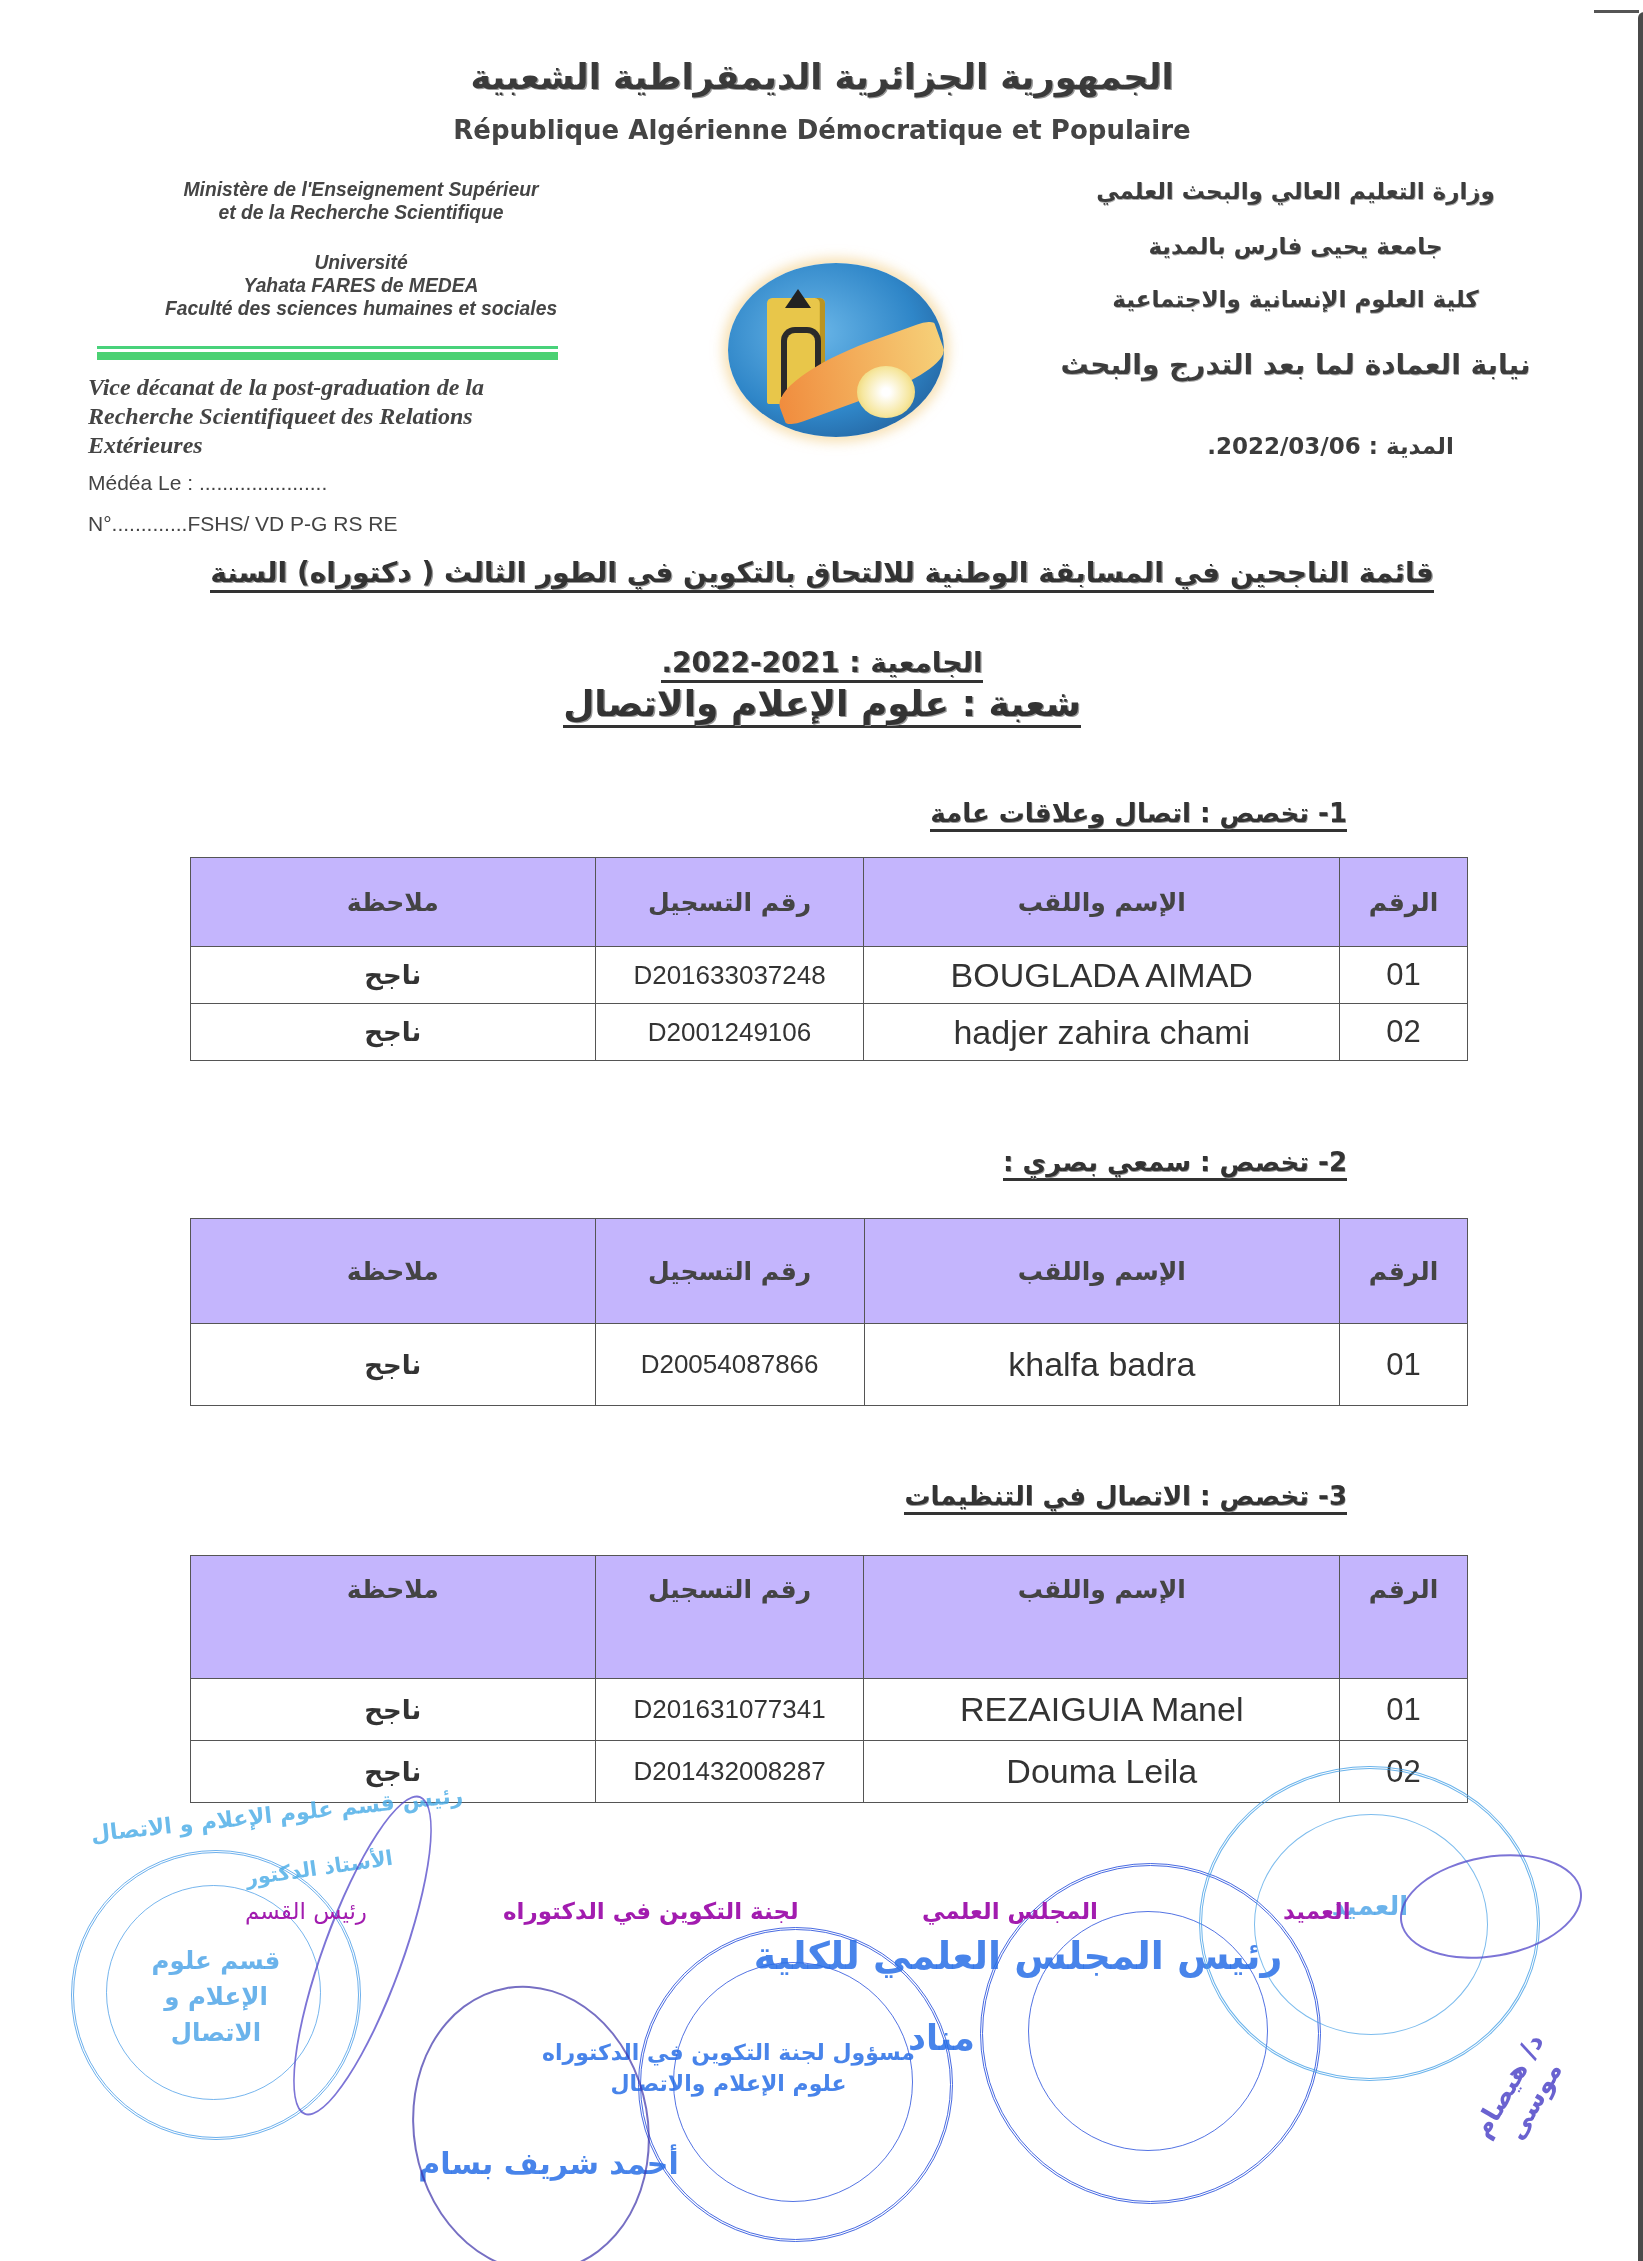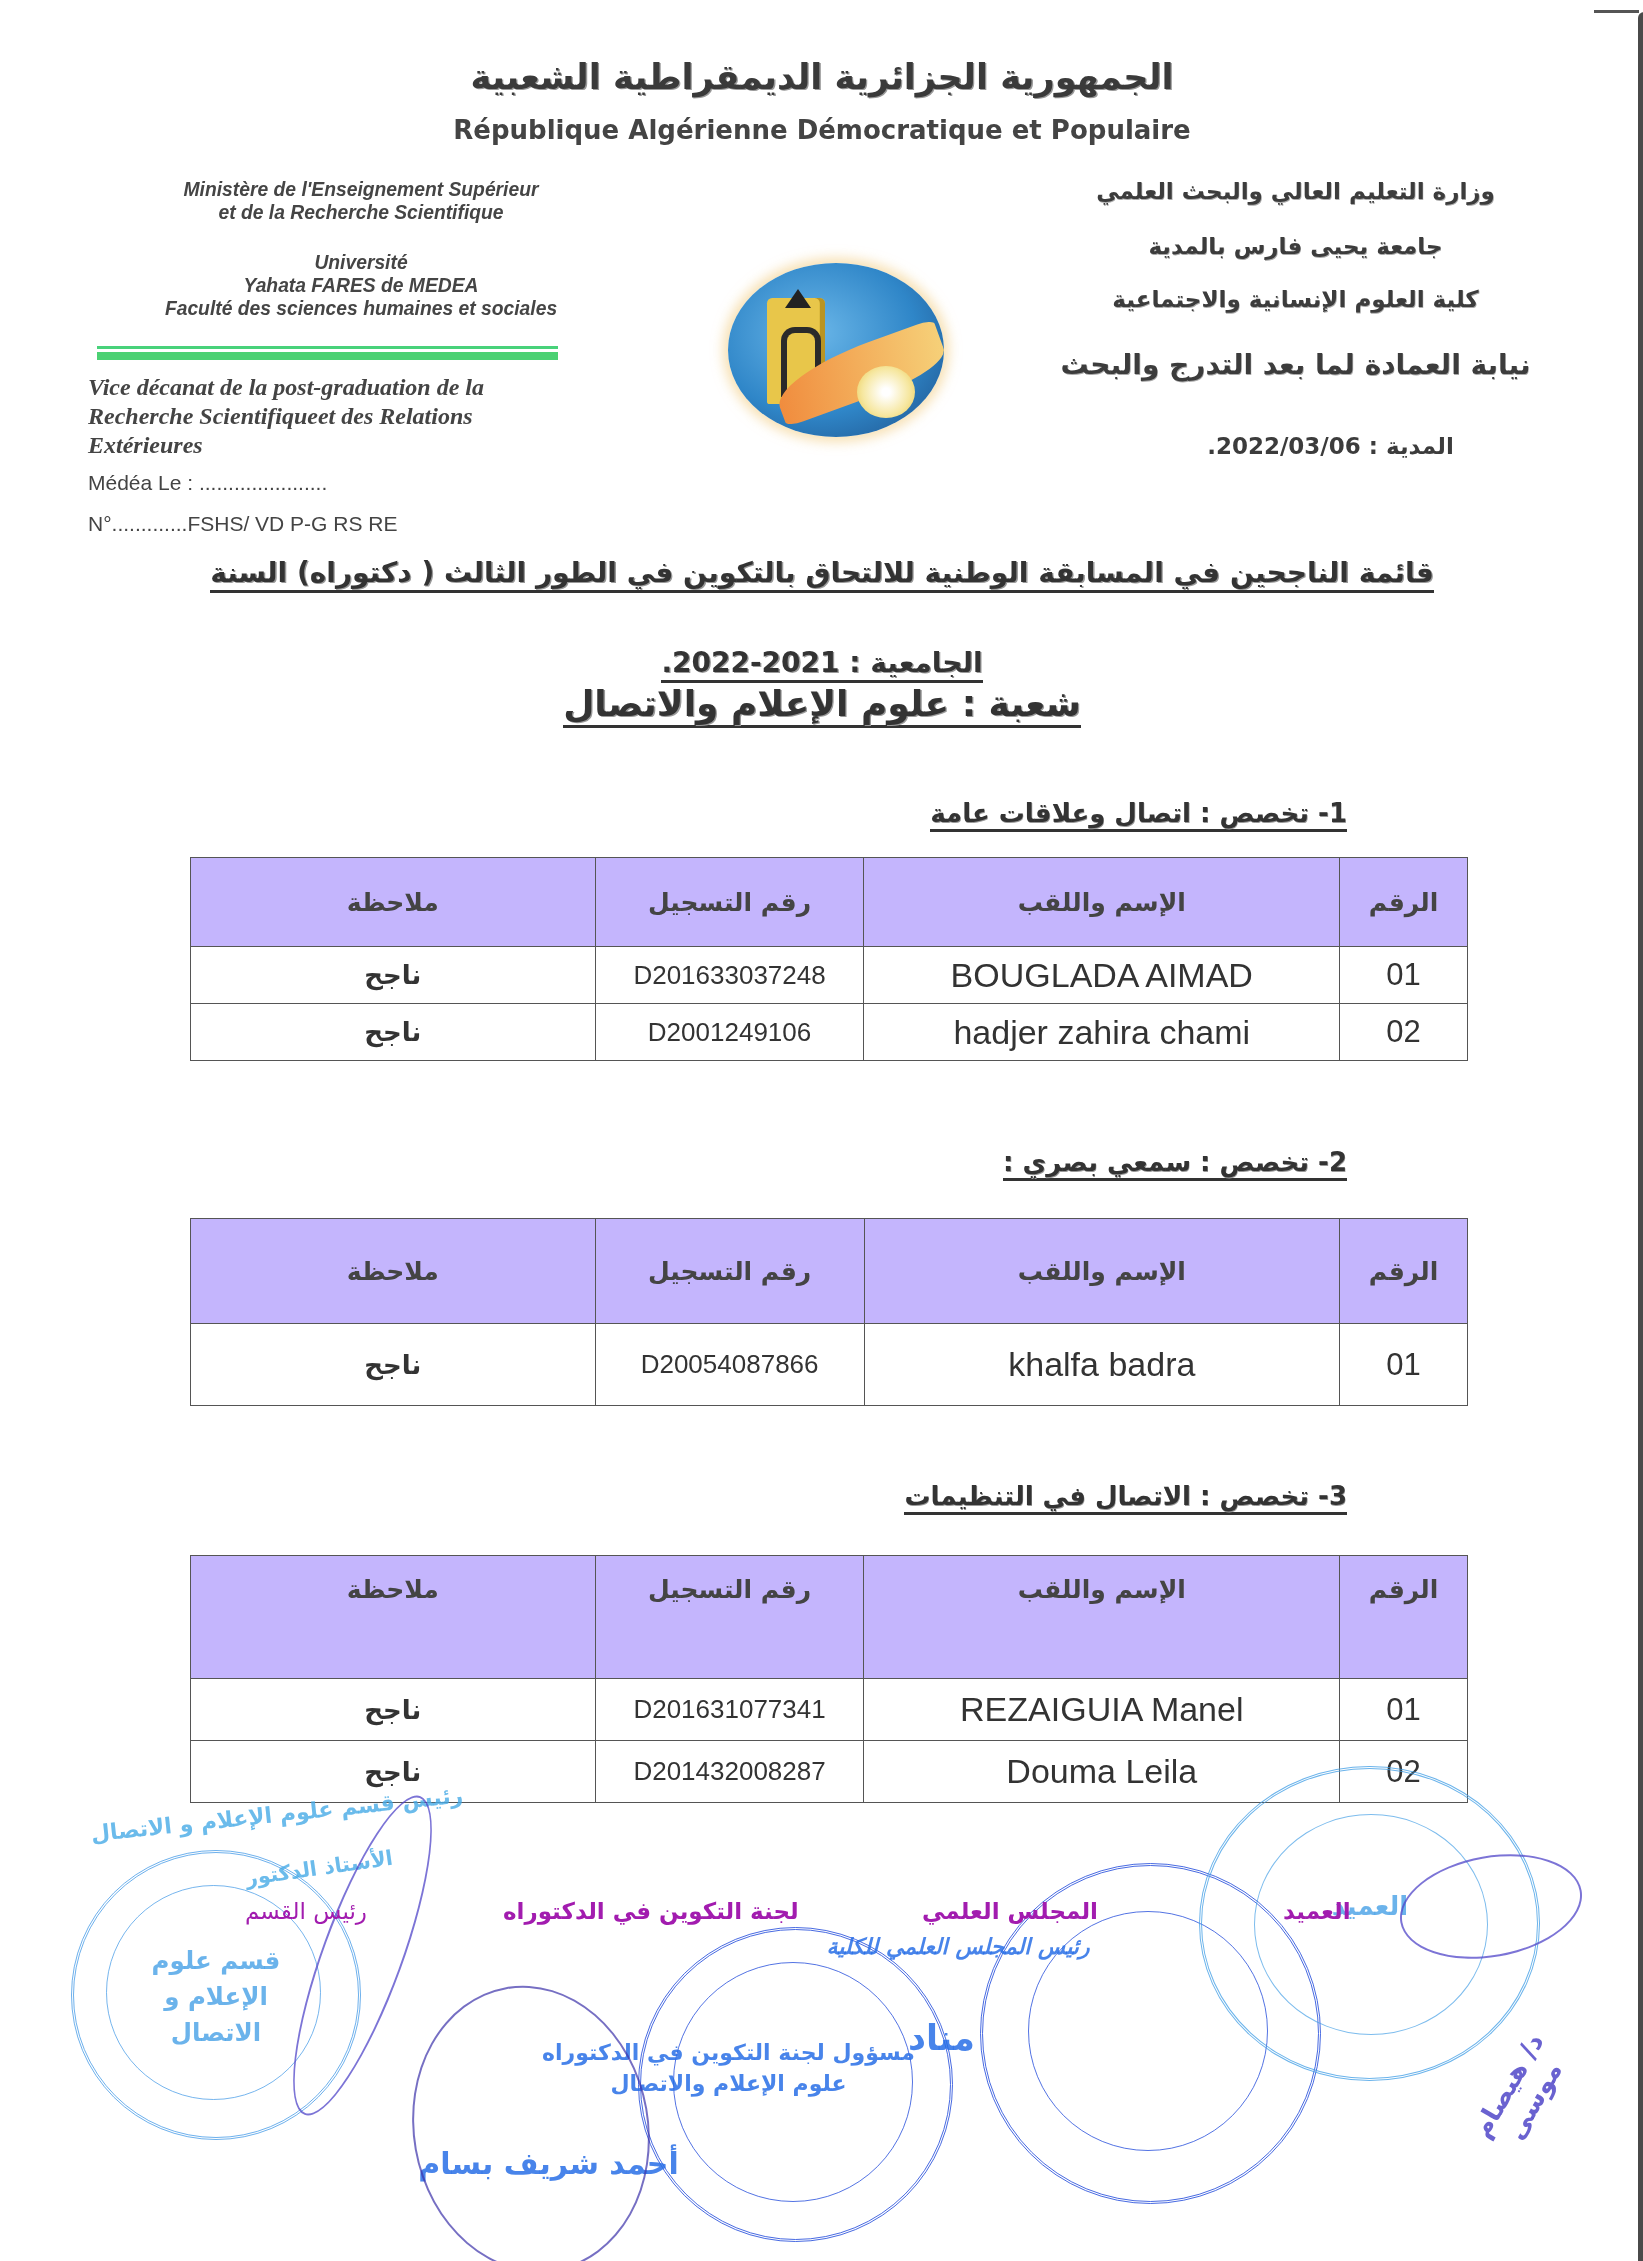--- a/index.html
+++ b/index.html
@@ -240,21 +240,21 @@
 </div>
 <div class="stamp-text" style="left:406px; top:2037px; width:645px; font-size:22px; line-height:31px;">
   <div>مسؤول لجنة التكوين في الدكتوراه</div>
   <div>علوم الإعلام والاتصال</div>
 </div>
 <div class="stamp-text" style="left:413px; top:2146px; width:271px; font-size:30px;">أحمد شريف بسام</div>
 
 <div class="stamp" style="left:980px; top:1863px; width:335px; height:335px; border-color:rgba(40,80,220,0.85);">
   <div class="inner" style="left:45px; top:45px; width:238px; height:238px; border-color:rgba(40,80,220,0.8);"></div>
 </div>
-<div class="stamp-text" style="left:668px; top:1934px; width:580px; font-size:22px;font-style:italic;">رئيس المجلس العلمي للكلية</div>
+<div class="stamp-text" style="left:728px; top:1934px; width:580px; font-size:38px;">رئيس المجلس العلمي للكلية</div>
 <div class="stamp-text" style="left:819px; top:2018px; width:245px; font-size:35px;">مناد</div>
 
 <div class="stamp" style="left:1199px; top:1766px; width:335px; height:309px; border-color:rgba(70,160,230,0.8);">
   <div class="inner" style="left:52px; top:45px; width:232px; height:219px; border-color:rgba(70,160,230,0.7);"></div>
   <div class="stamp-text" style="left:97px; top:122px; width:142px; font-size:26px; color:rgba(70,160,230,0.8);">العميد</div>
 </div>
 <div class="stamp-text" style="left:1437px; top:2063px; width:168px; font-size:26px; color:rgba(80,70,200,0.85); transform:rotate(-60deg);">د/ هيصام موسى</div>
 
 <div class="signature" style="left:322px; top:1786px; width:77px; height:335px; transform:rotate(20deg);"></div>
 <div class="signature" style="left:413px; top:1985px; width:232px; height:284px; transform:rotate(-10deg); border-color:rgba(60,50,170,0.7);"></div>

